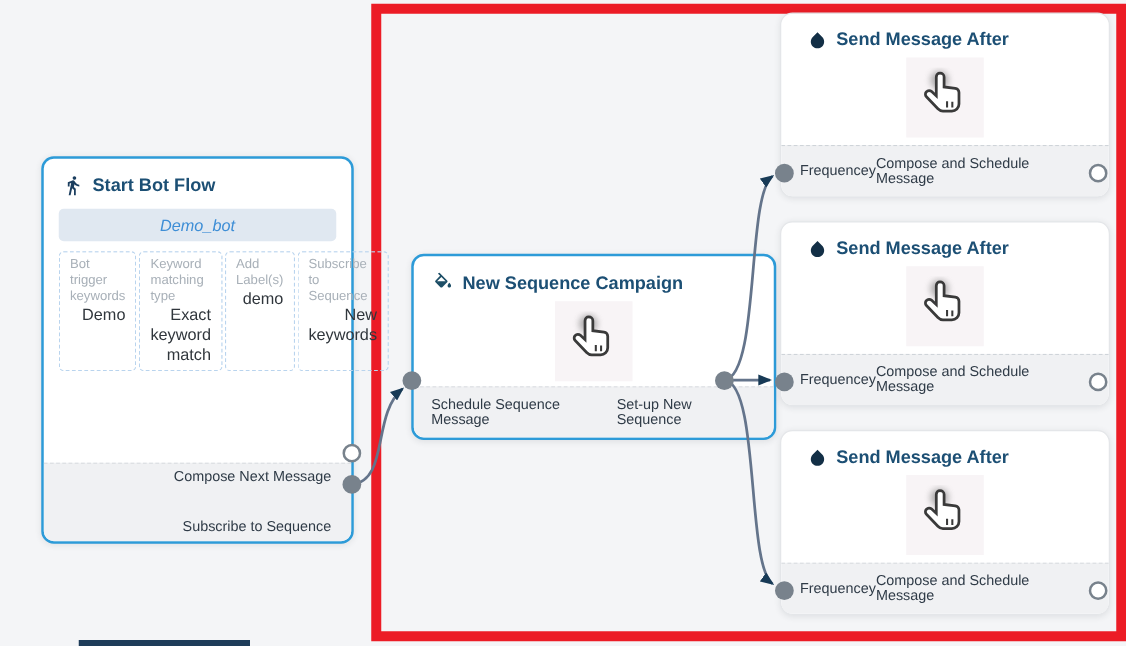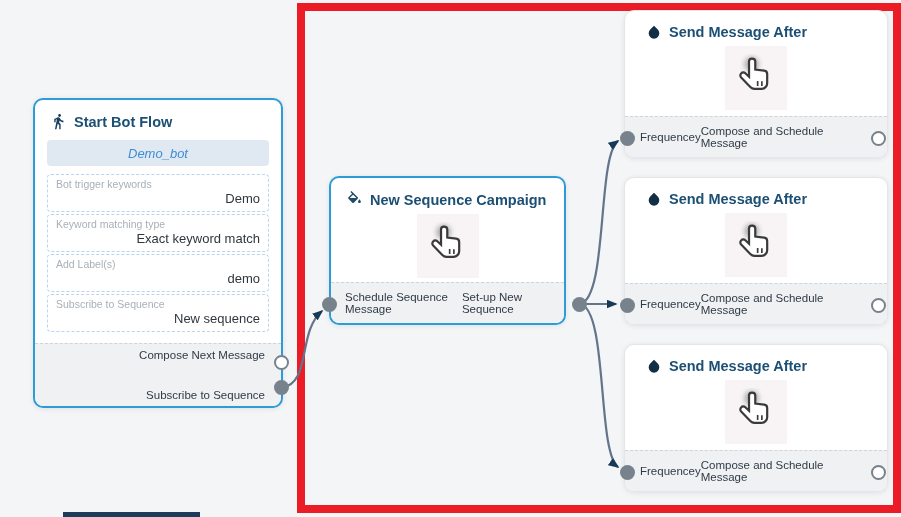--- a/index.html
+++ b/index.html
@@ -9,44 +9,44 @@
   
   .red-highlight{position:absolute; left:297px; top:3px; width:604px; height:510px;
     border:8px solid #ec1c26; box-sizing:border-box; z-index:1;}
 
   
   svg.edges{position:absolute; left:0; top:0; z-index:3; pointer-events:none;}
 
   
   .node{position:absolute; background:#ffffff; border-radius:10px; box-sizing:border-box;
     box-shadow:0 1px 5px rgba(40,50,60,.10); z-index:2; display:flex; flex-direction:column;}
-  .node.blue{border:2px solid #2d9bd8;}
+  .node.blue{border:2px solid #2d9bd8;margin-top:27px;}
   .node.plain{border:1px solid #e4e6e9;}
 
   .node-header{display:flex; align-items:center; gap:7px; font-size:14.5px; font-weight:700;
     color:#1c4f74; padding:13px 14px 6px 15px;}
   .node-header svg{flex:0 0 auto;}
 
   
   #start-node{left:33px; top:98px; width:250px; height:310px;}
   .bot-button{margin:4px 12px 8px 12px; height:26px; border-radius:4px; background:#e0e8f1;
     color:#3e8ed6; font-size:13px; display:flex; align-items:center; justify-content:center;
     border:none; cursor:pointer;font-style:italic;}
-  .fields{margin:0 12px; display:flex; flex-direction:column; gap:2px;}
+  .fields{margin:0 12px; display:flex; flex-direction:row; gap:2px;}
   .field{border:1px dashed #b9d4ee; border-radius:4px; padding:3px 8px 4px 8px;}
   .field .flabel{font-size:10.5px; color:#a8b0b8; line-height:13px;}
   .field .fvalue{font-size:13px; color:#30363c; line-height:16px;text-align:right;}
 
   .node-footer{margin-top:auto; background:#f0f1f3; border-top:1px dashed #cfd4d9;
     border-radius:0 0 9px 9px;}
   #start-node .node-footer{height:62px; display:flex; flex-direction:column; justify-content:center; gap:27px;}
   .out-row{font-size:11.5px; color:#2f3b47; text-align:right; padding-right:16px; line-height:13px;}
 
   
-  #campaign-node{left:329px; top:176px; width:237px; height:149px;}
+  #campaign-node{left:329px; top:176px; width:292px; height:149px;}
   .cursor-tile{width:62px; height:64px; background:#f8f4f6; margin:0 auto;
     display:flex; align-items:center; justify-content:center;}
   .footer-row{height:40px; display:flex; align-items:center; justify-content:space-between;
     font-size:11.5px; color:#2f3b47;}
   #campaign-node .footer-row{padding:0 14px 0 14px;}
 
   
   .send-node{left:624px; width:264px; height:148px;}
   .send-node .node-header{padding-left:21px;}
   .send-node .footer-row{padding:0 26px 0 15px;}
@@ -94,21 +94,21 @@
       <div class="field">
         <div class="flabel">Keyword matching type</div>
         <div class="fvalue">Exact keyword match</div>
       </div>
       <div class="field">
         <div class="flabel">Add Label(s)</div>
         <div class="fvalue">demo</div>
       </div>
       <div class="field">
         <div class="flabel">Subscribe to Sequence</div>
-        <div class="fvalue">New sequence</div>
+        <div class="fvalue">New keywords</div>
       </div>
     </div>
     <div class="node-footer">
       <div class="out-row">Compose Next Message</div>
       <div class="out-row">Subscribe to Sequence</div>
     </div>
   </div>
 
   <div class="node blue" id="campaign-node">
     <div class="node-header">

